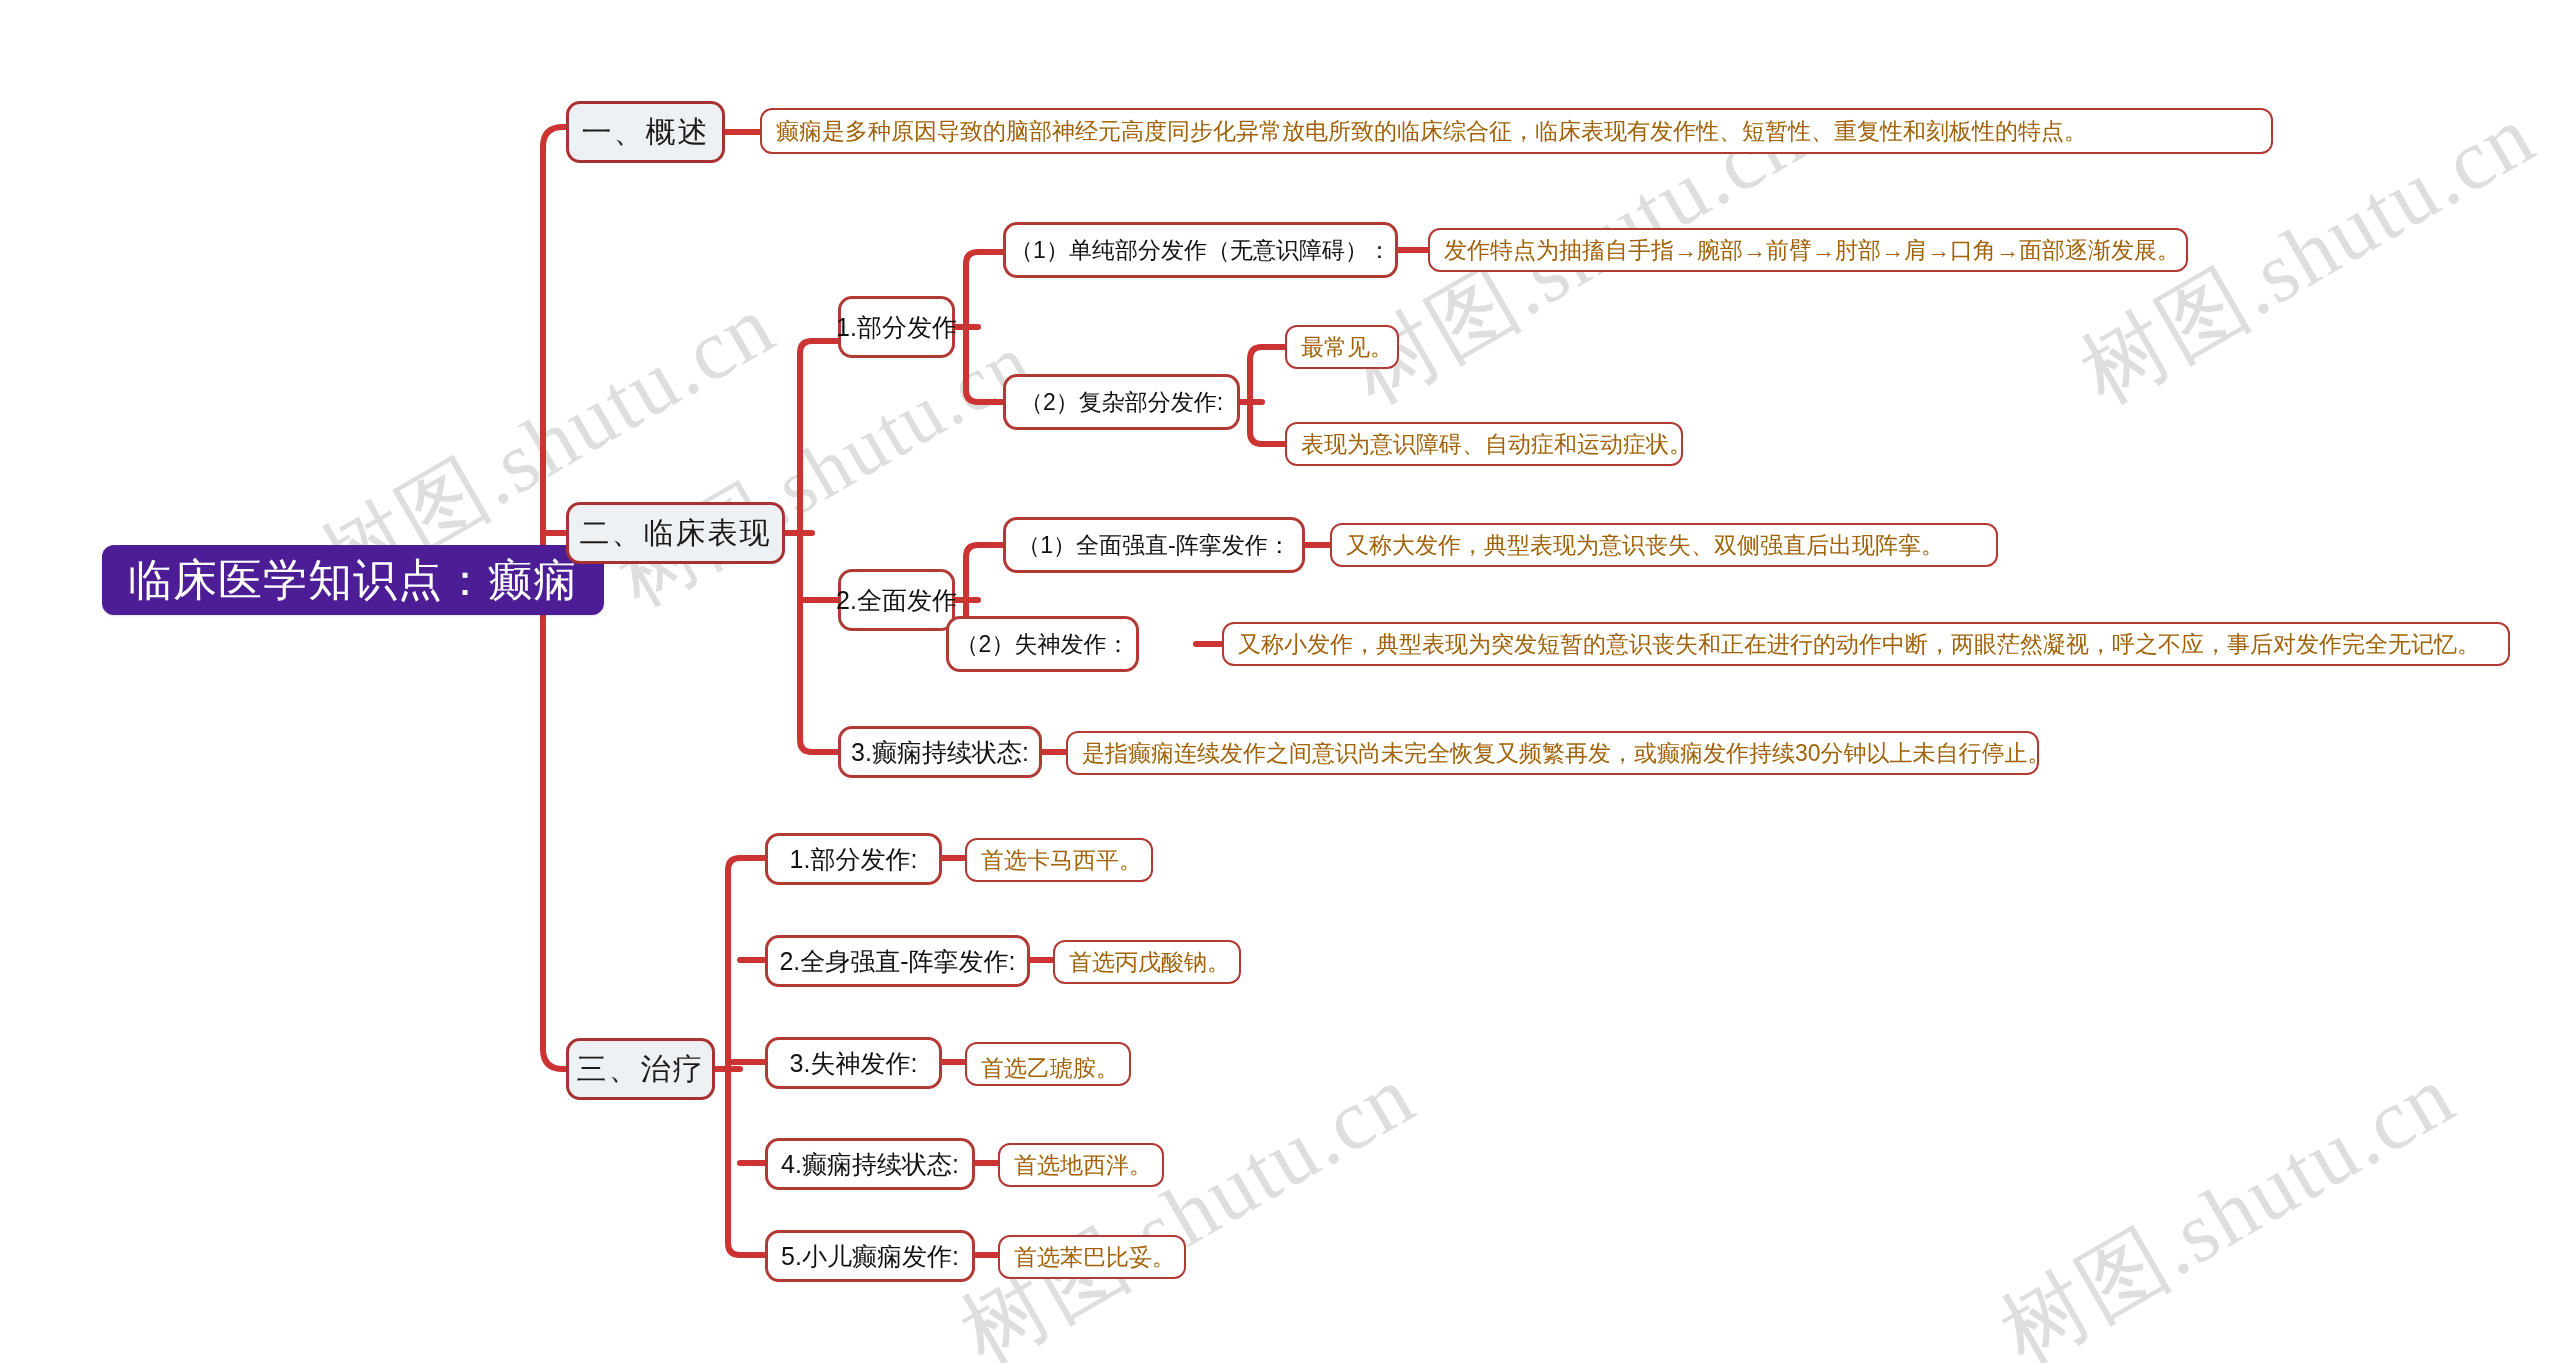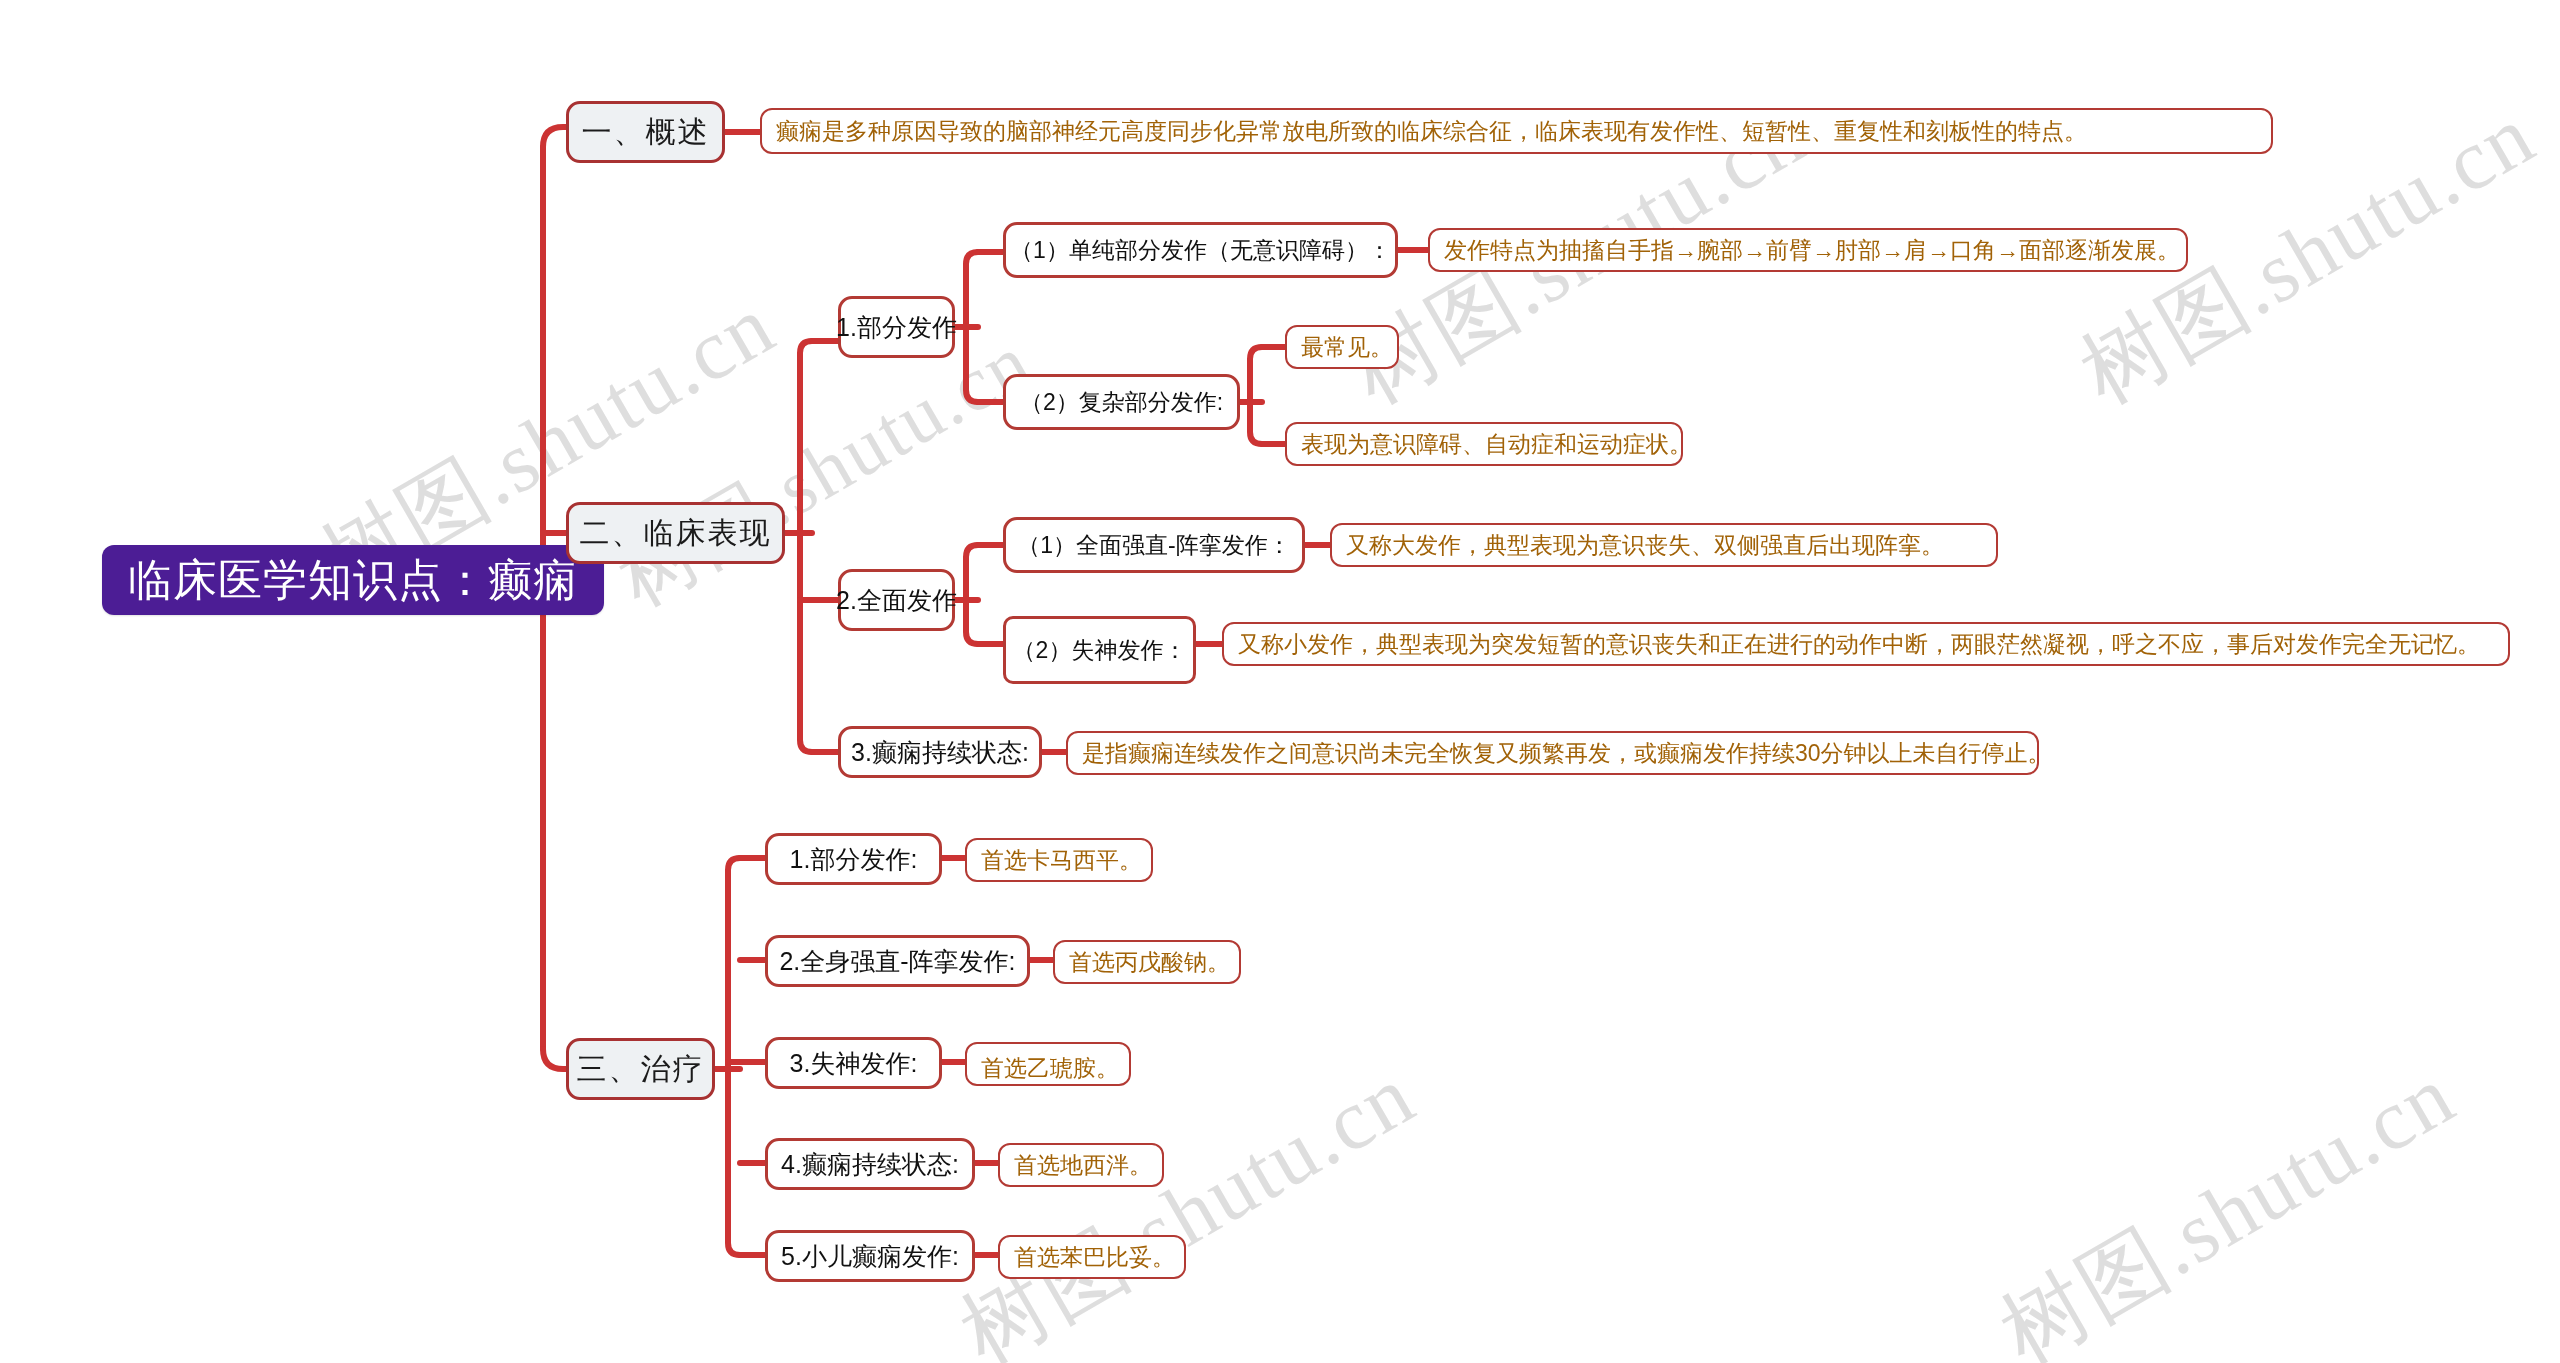--- a/index.html
+++ b/index.html
@@ -229,21 +229,21 @@
   </div>
 
   <div class="node node-l3" style="left:1003px; top:517px; width:302px; height:56px;">
     <span>（1）全面强直-阵挛发作：</span>
   </div>
 
   <div class="node node-leaf" style="left:1330px; top:523px; width:668px; height:44px;">
     <span>又称大发作，典型表现为意识丧失、双侧强直后出现阵挛。</span>
   </div>
 
-  <div class="node node-l3" style="left:1003px; top:616px; width:193px; height:68px;border-radius:10px;">
+  <div class="node node-l3" style="left:946px; top:616px; width:193px; height:56px;">
     <span>（2）失神发作：</span>
   </div>
 
   <div class="node node-leaf" style="left:1222px; top:622px; width:1288px; height:44px;">
     <span>又称小发作，典型表现为突发短暂的意识丧失和正在进行的动作中断，两眼茫然凝视，呼之不应，事后对发作完全无记忆。</span>
   </div>
 
   <div class="node node-l2" style="left:838px; top:726px; width:204px; height:52px;">
     <span>3.癫痫持续状态:</span>
   </div>

